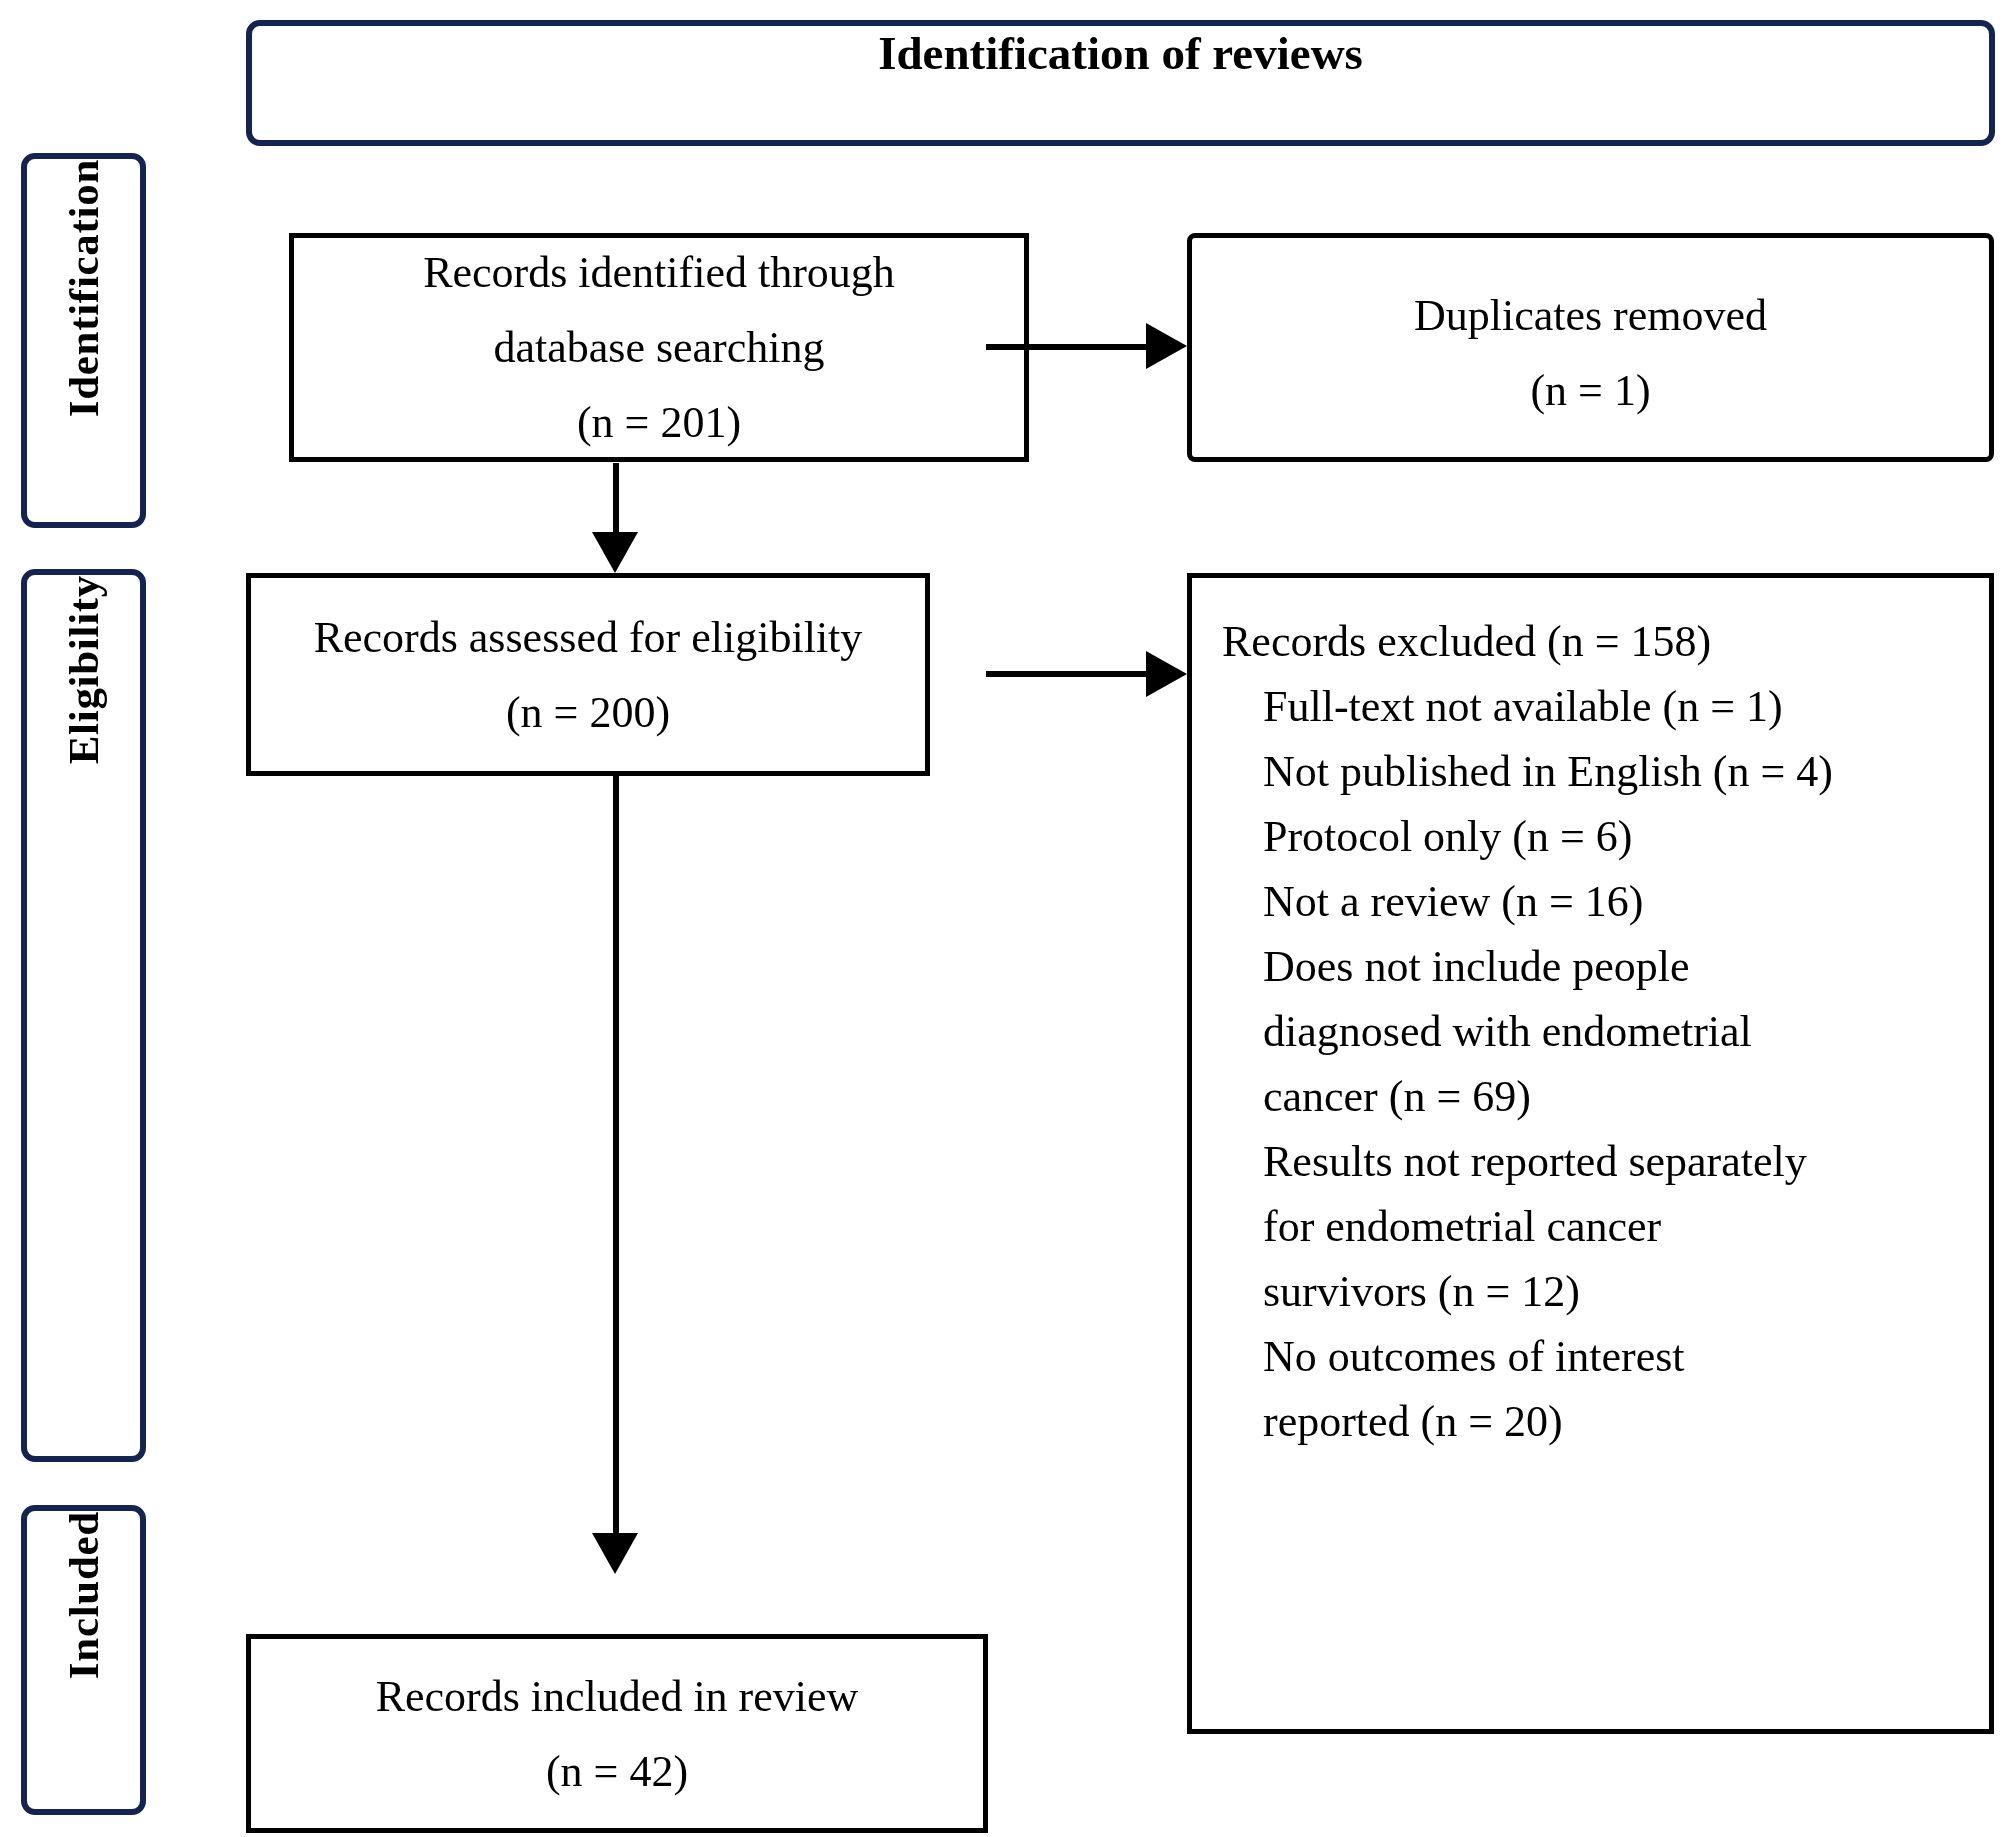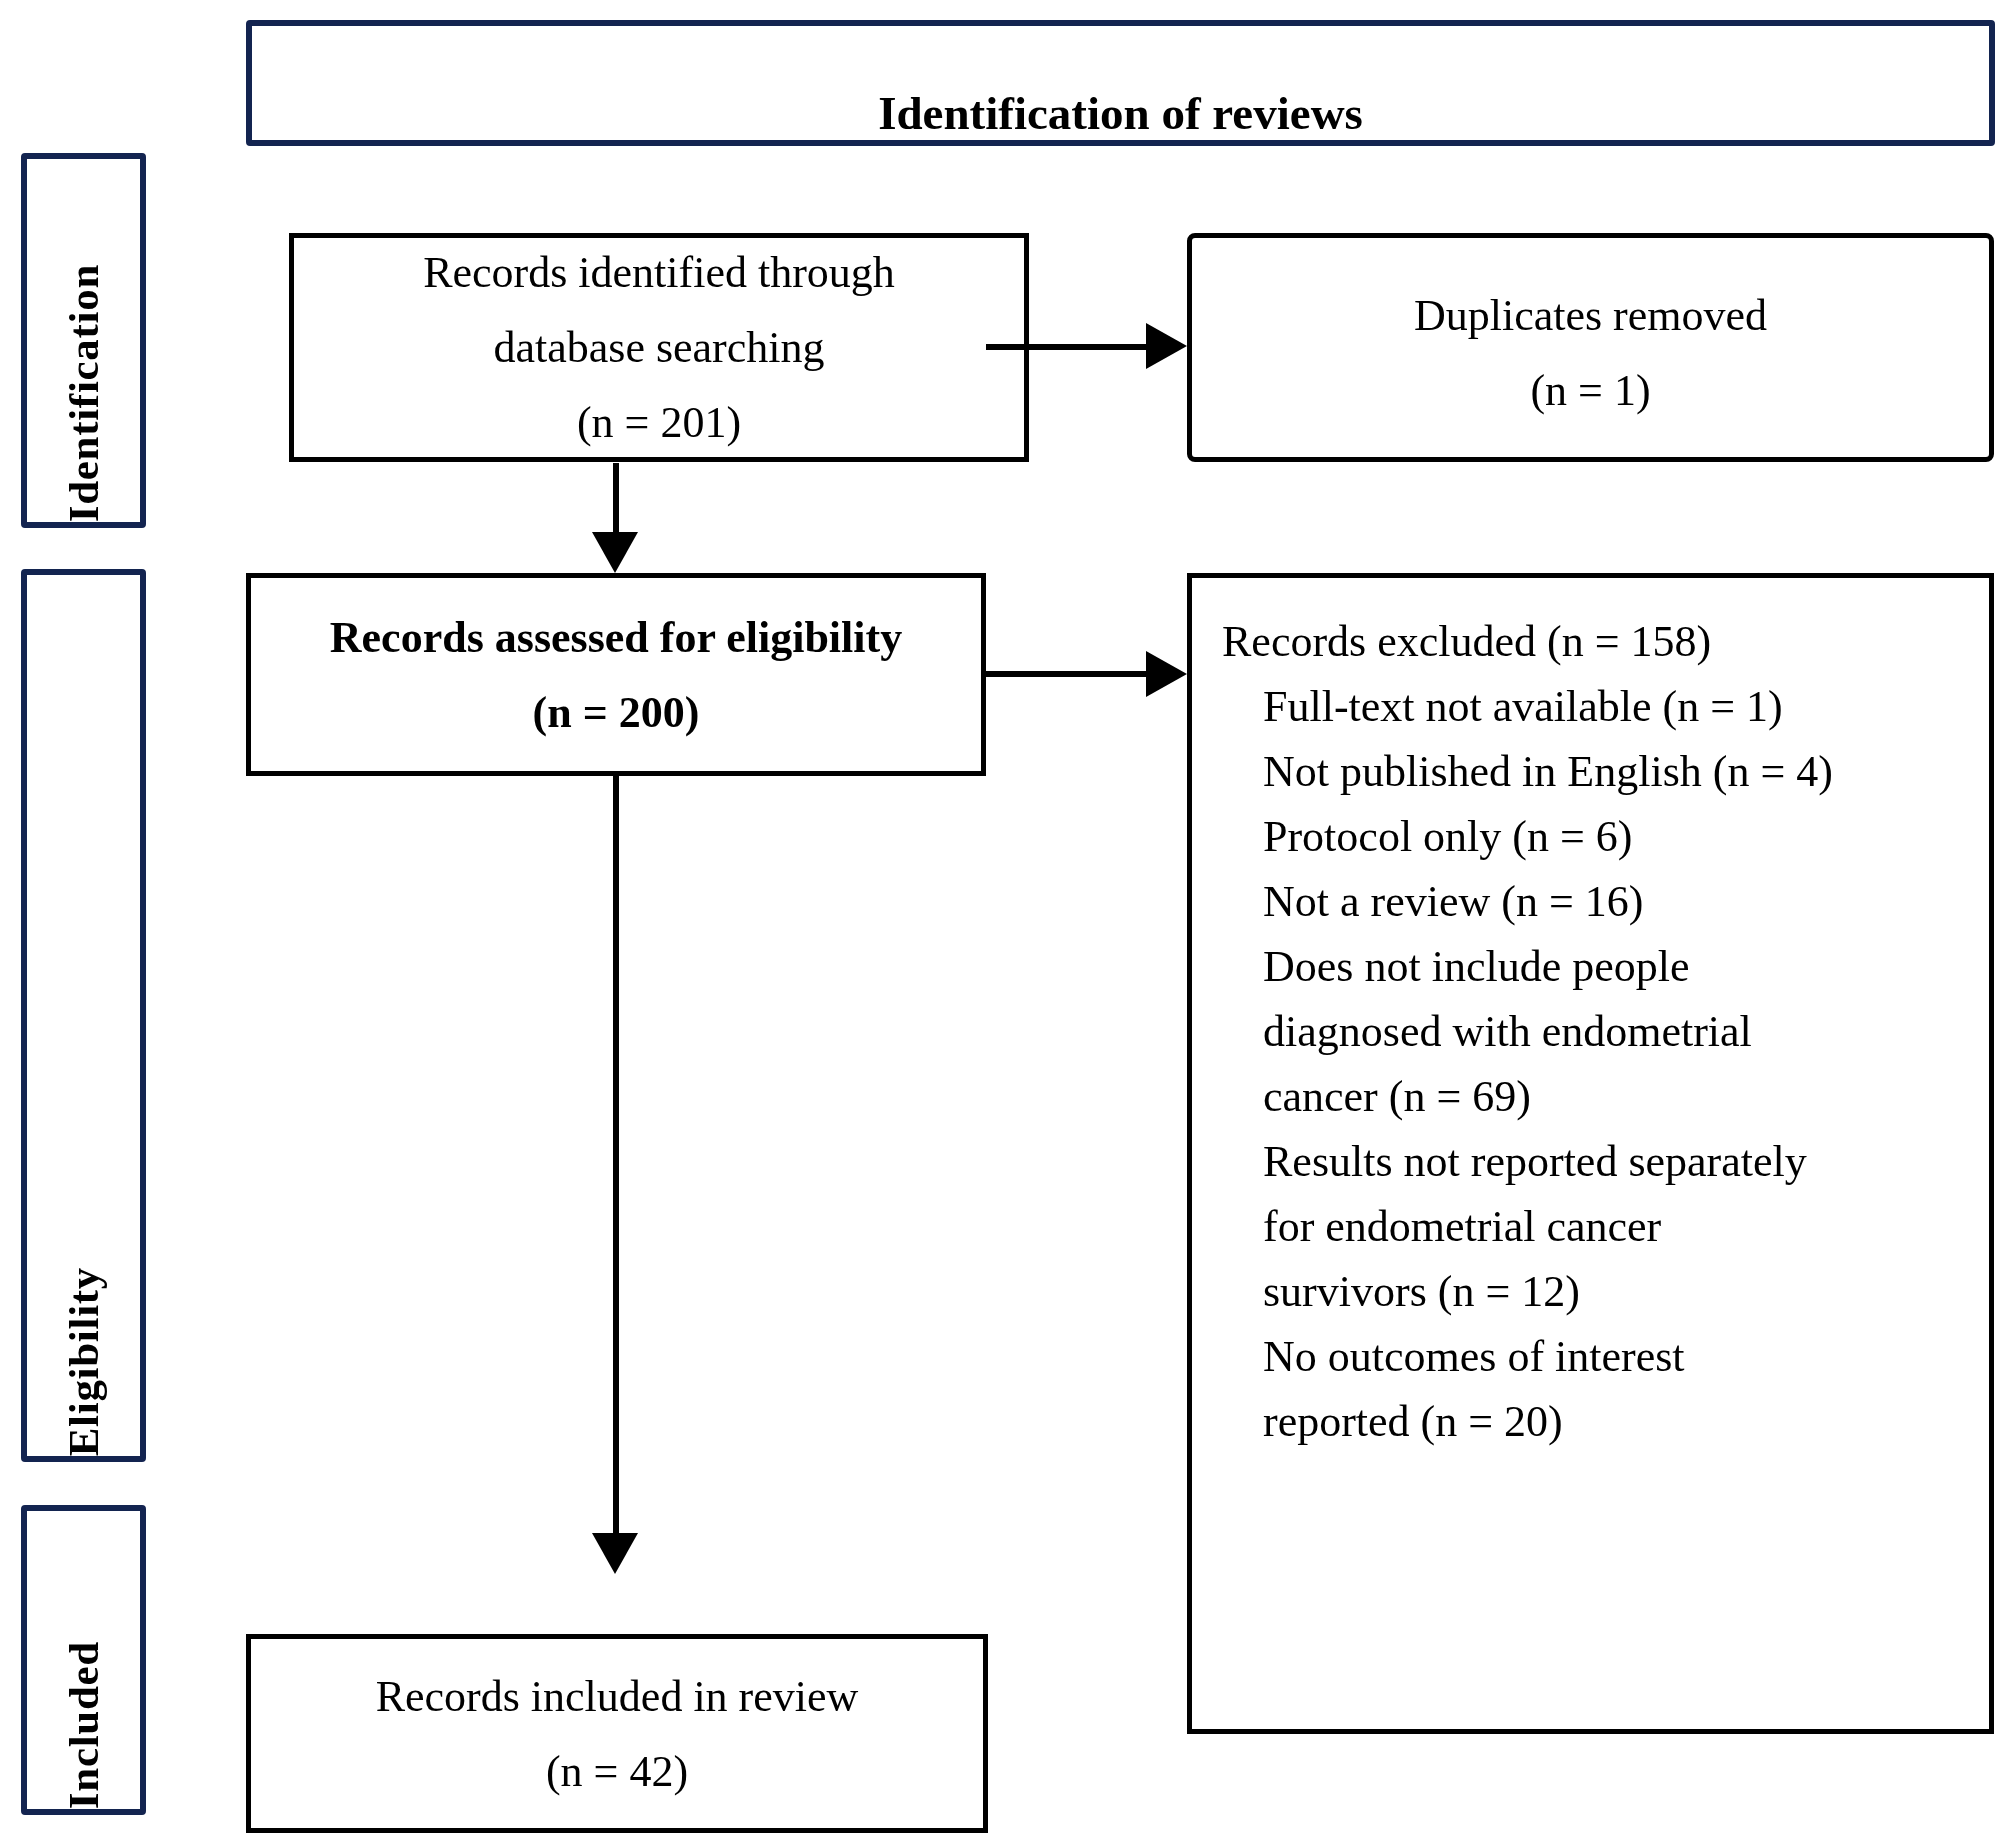--- a/index.html
+++ b/index.html
@@ -14,23 +14,23 @@
     width:2015px;height:1837px;
     background:var(--background);
     font-family:"Liberation Serif","DejaVu Serif",serif;
     color:var(--text);
     overflow:hidden;
   }
   
   .pill{
     position:absolute;
     border:6.4px solid var(--accent-border);
-    border-radius:4px;
+    border-radius:14px;
     background:var(--background);
-    display:flex;align-items:flex-end;justify-content:center;
+    display:flex;align-items:flex-start;justify-content:center;
     box-sizing:border-box;
   }
   .pill-header{left:246px;top:20px;width:1749px;height:126px;}
   .pill-ident {left:21.4px;top:153px;width:125px;height:375px;}
   .pill-elig  {left:21.4px;top:569px;width:125px;height:893px;}
   .pill-incl  {left:21.4px;top:1505px;width:125px;height:310px;}
   .header-text{font-size:47px;font-weight:bold;text-align:center;}
   .vlabel{
     font-size:43px;font-weight:bold;
     writing-mode:vertical-rl;
@@ -47,21 +47,21 @@
     font-size:44px;
     line-height:75px;
   }
   .fbox.centered{
     display:flex;flex-direction:column;
     align-items:center;justify-content:center;
     text-align:center;
   }
   .box-identified{left:246px;top:233px;width:740px;height:229px;margin-left:43px;}
   .box-duplicates{left:1187px;top:233px;width:807px;height:229px;justify-content:flex-start;padding-top:10px;border-radius:8px;}
-  .box-assessed {left:246px;top:573px;width:740px;height:203px;font-weight:bold;}
+  .box-assessed {left:246px;top:573px;width:684px;height:203px;}
   .box-excluded {left:1187px;top:573px;width:807px;height:1161px;line-height:65px;padding:31px 13px 13px 30px;}
   .box-included {left:246px;top:1634px;width:742px;height:199px;}
   .bline{white-space:nowrap;}
   .excl-title{white-space:nowrap;}
   .excl-reasons{padding-left:41px;}
   
   .stem{position:absolute;background:var(--line);}
   .stem-h1{left:986px;top:344px;width:160px;height:5.7px;}
   .stem-v1{left:613px;top:463px;width:5.7px;height:70px;}
   .stem-h2{left:986px;top:671px;width:160px;height:5.7px;}

